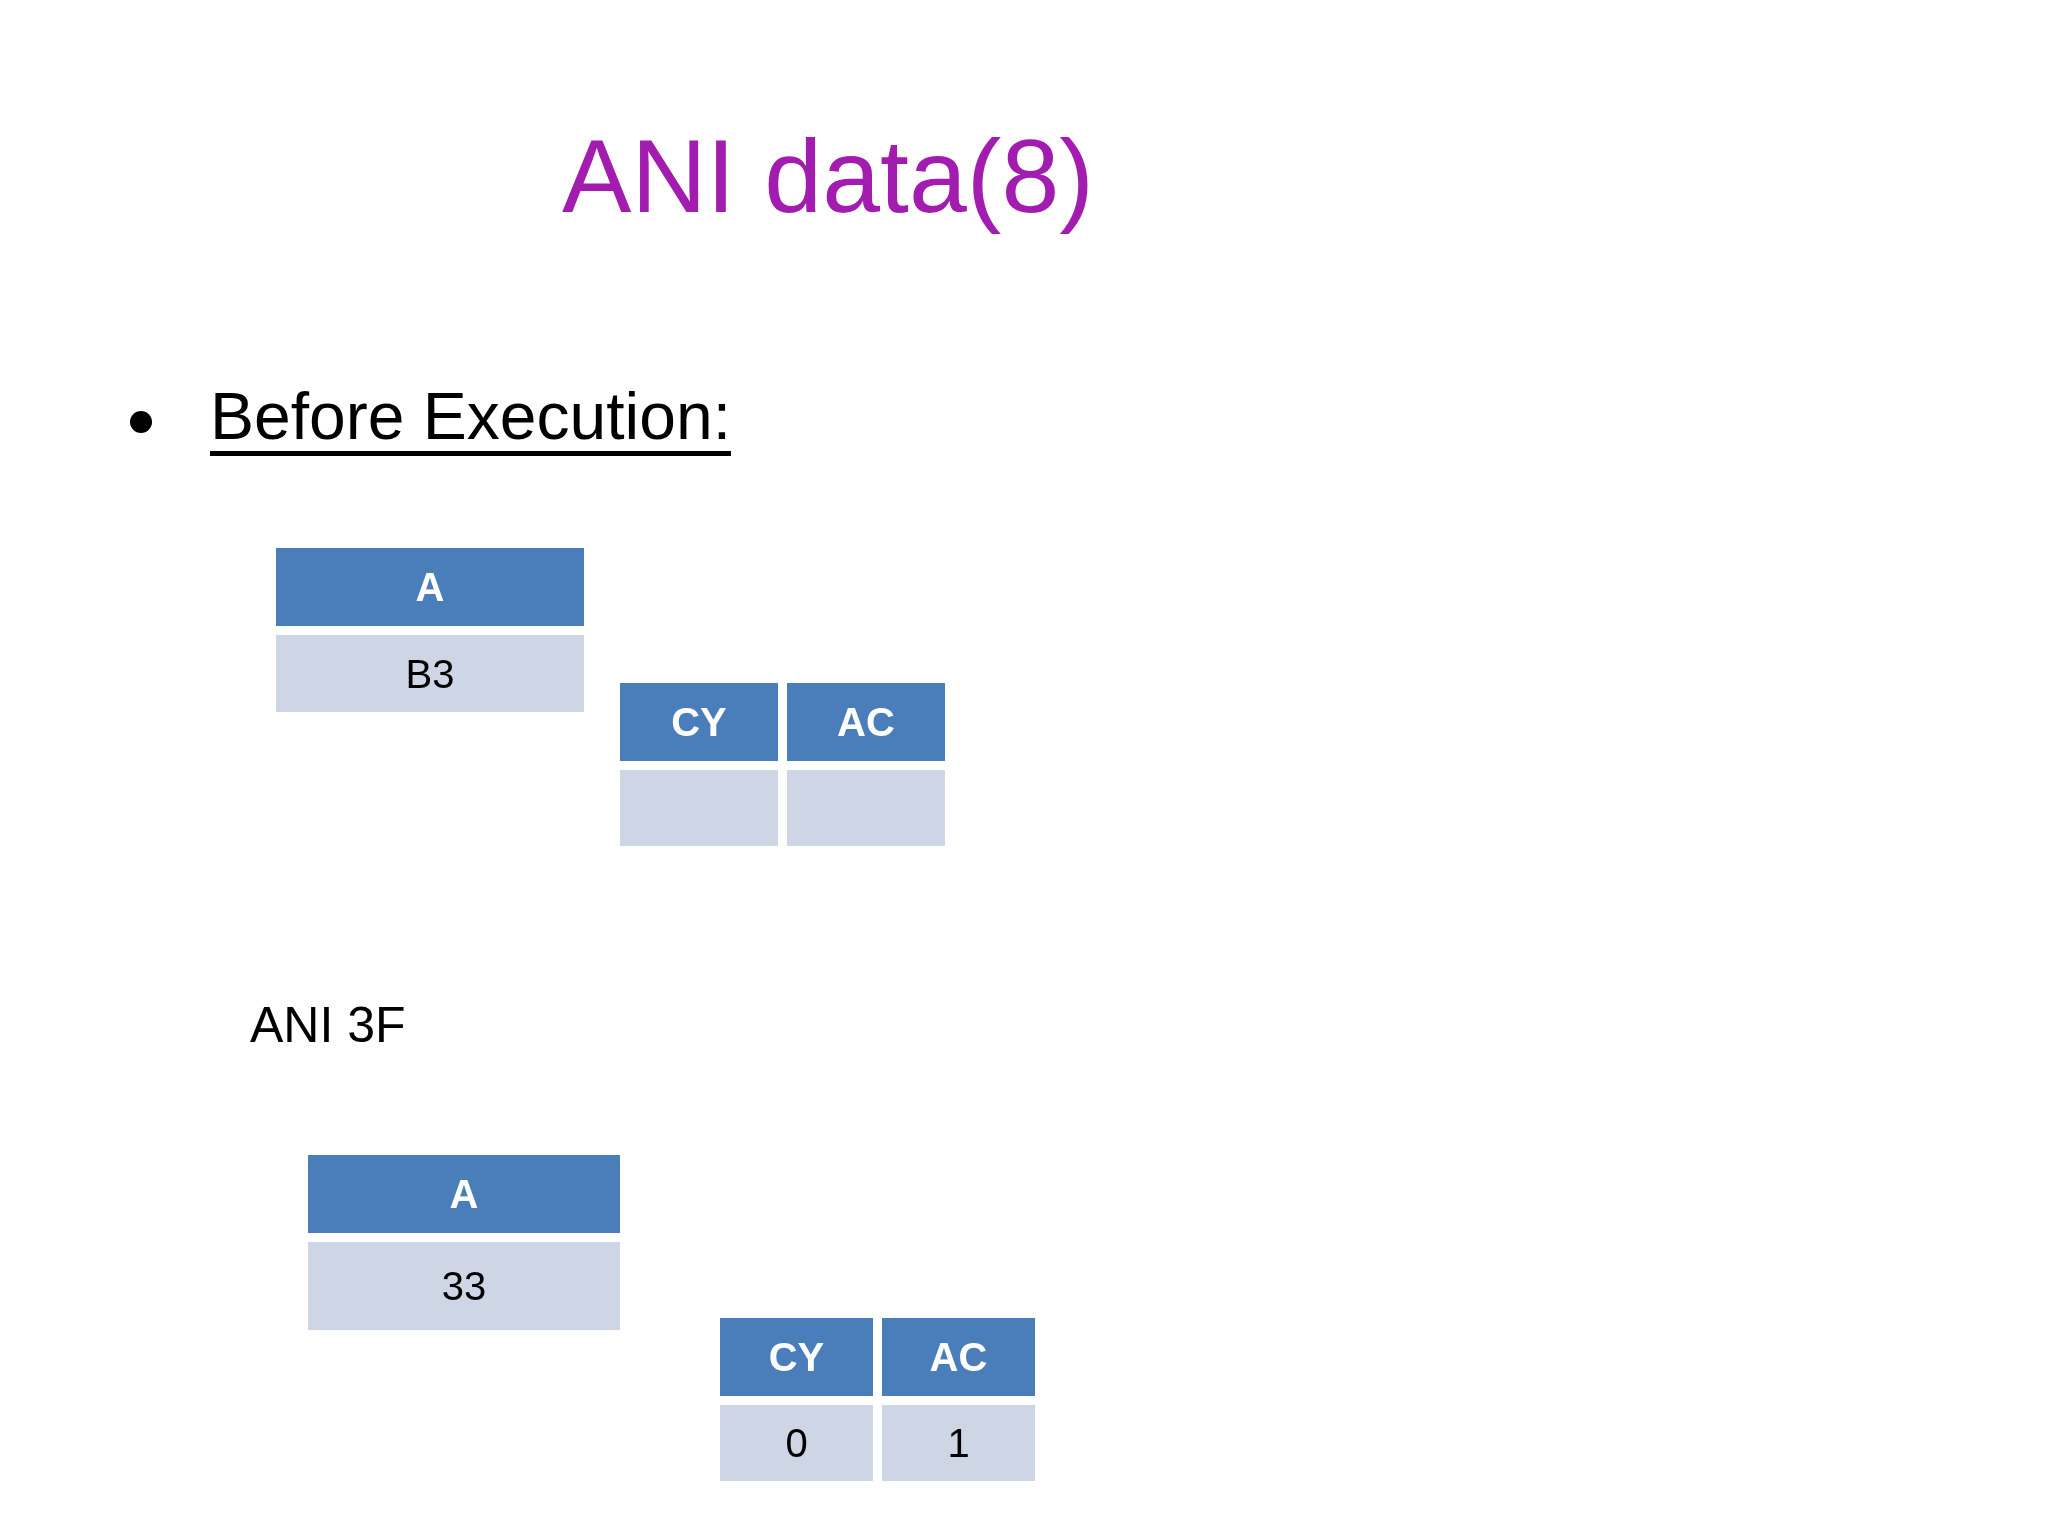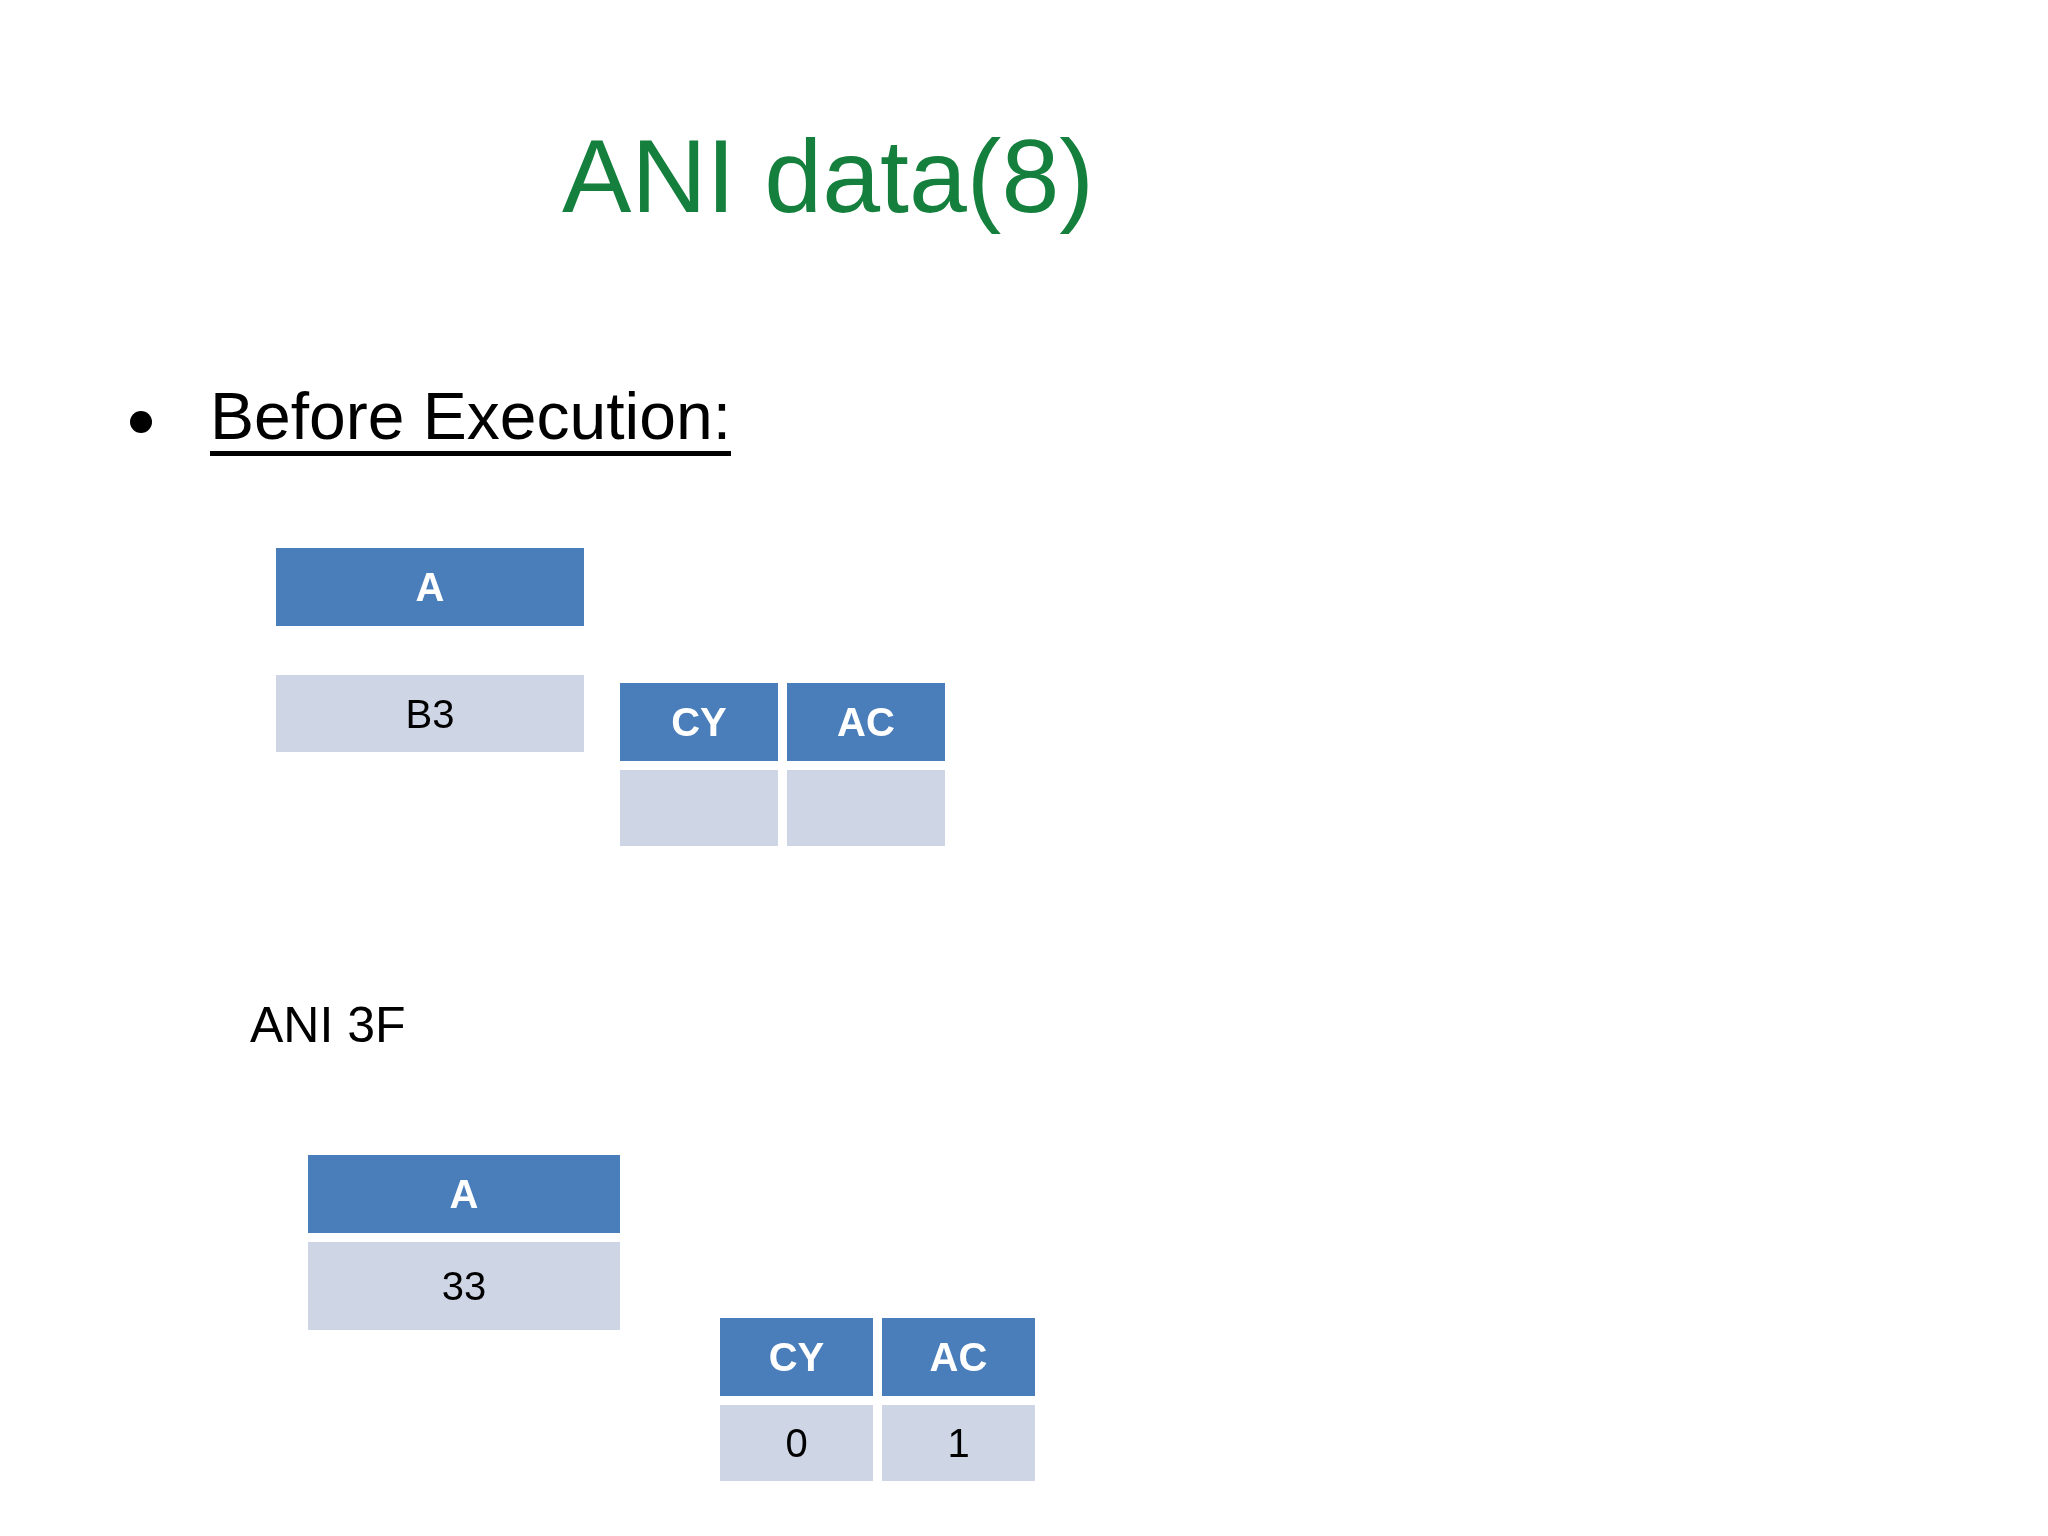--- a/index.html
+++ b/index.html
@@ -28,21 +28,21 @@
   .slide-title {
     position: absolute;
     left: 0;
     top: 118px;
     width: 1632px;
     text-align: center;
     font-size: 104px;
     font-weight: 400;
     line-height: 1.12;
     letter-spacing: 0px;
-    color: #15803d;
+    color: #a21caf;
     white-space: nowrap;
   }
   .title-shift { display: inline-block; transform: translateX(12px); }
 
   
   .bullet-row {
     position: absolute;
     display: flex;
     align-items: flex-start;
     white-space: nowrap;
@@ -103,21 +103,21 @@
     color: #000000;
     font-weight: 400;
   }
   .gap-v { height: 9px; }
   .gap-h { width: 9px; background: #ffffff; }
 
   
   #table-a-before { left: 276px; top: 548px; }
   #table-a-before .tbl-cell { width: 308px; }
   #table-a-before .head { height: 78px; }
-  #table-a-before .body { height: 77px; margin-top: 40px; }
+  #table-a-before .body { height: 77px; }
 
   
   #table-flags-before { left: 620px; top: 683px; }
   #table-flags-before .tbl-cell { width: 158px; }
   #table-flags-before .head { height: 78px; }
   #table-flags-before .body { height: 76px; }
 
   
   #table-a-after { left: 308px; top: 1155px; }
   #table-a-after .tbl-cell { width: 312px; }

